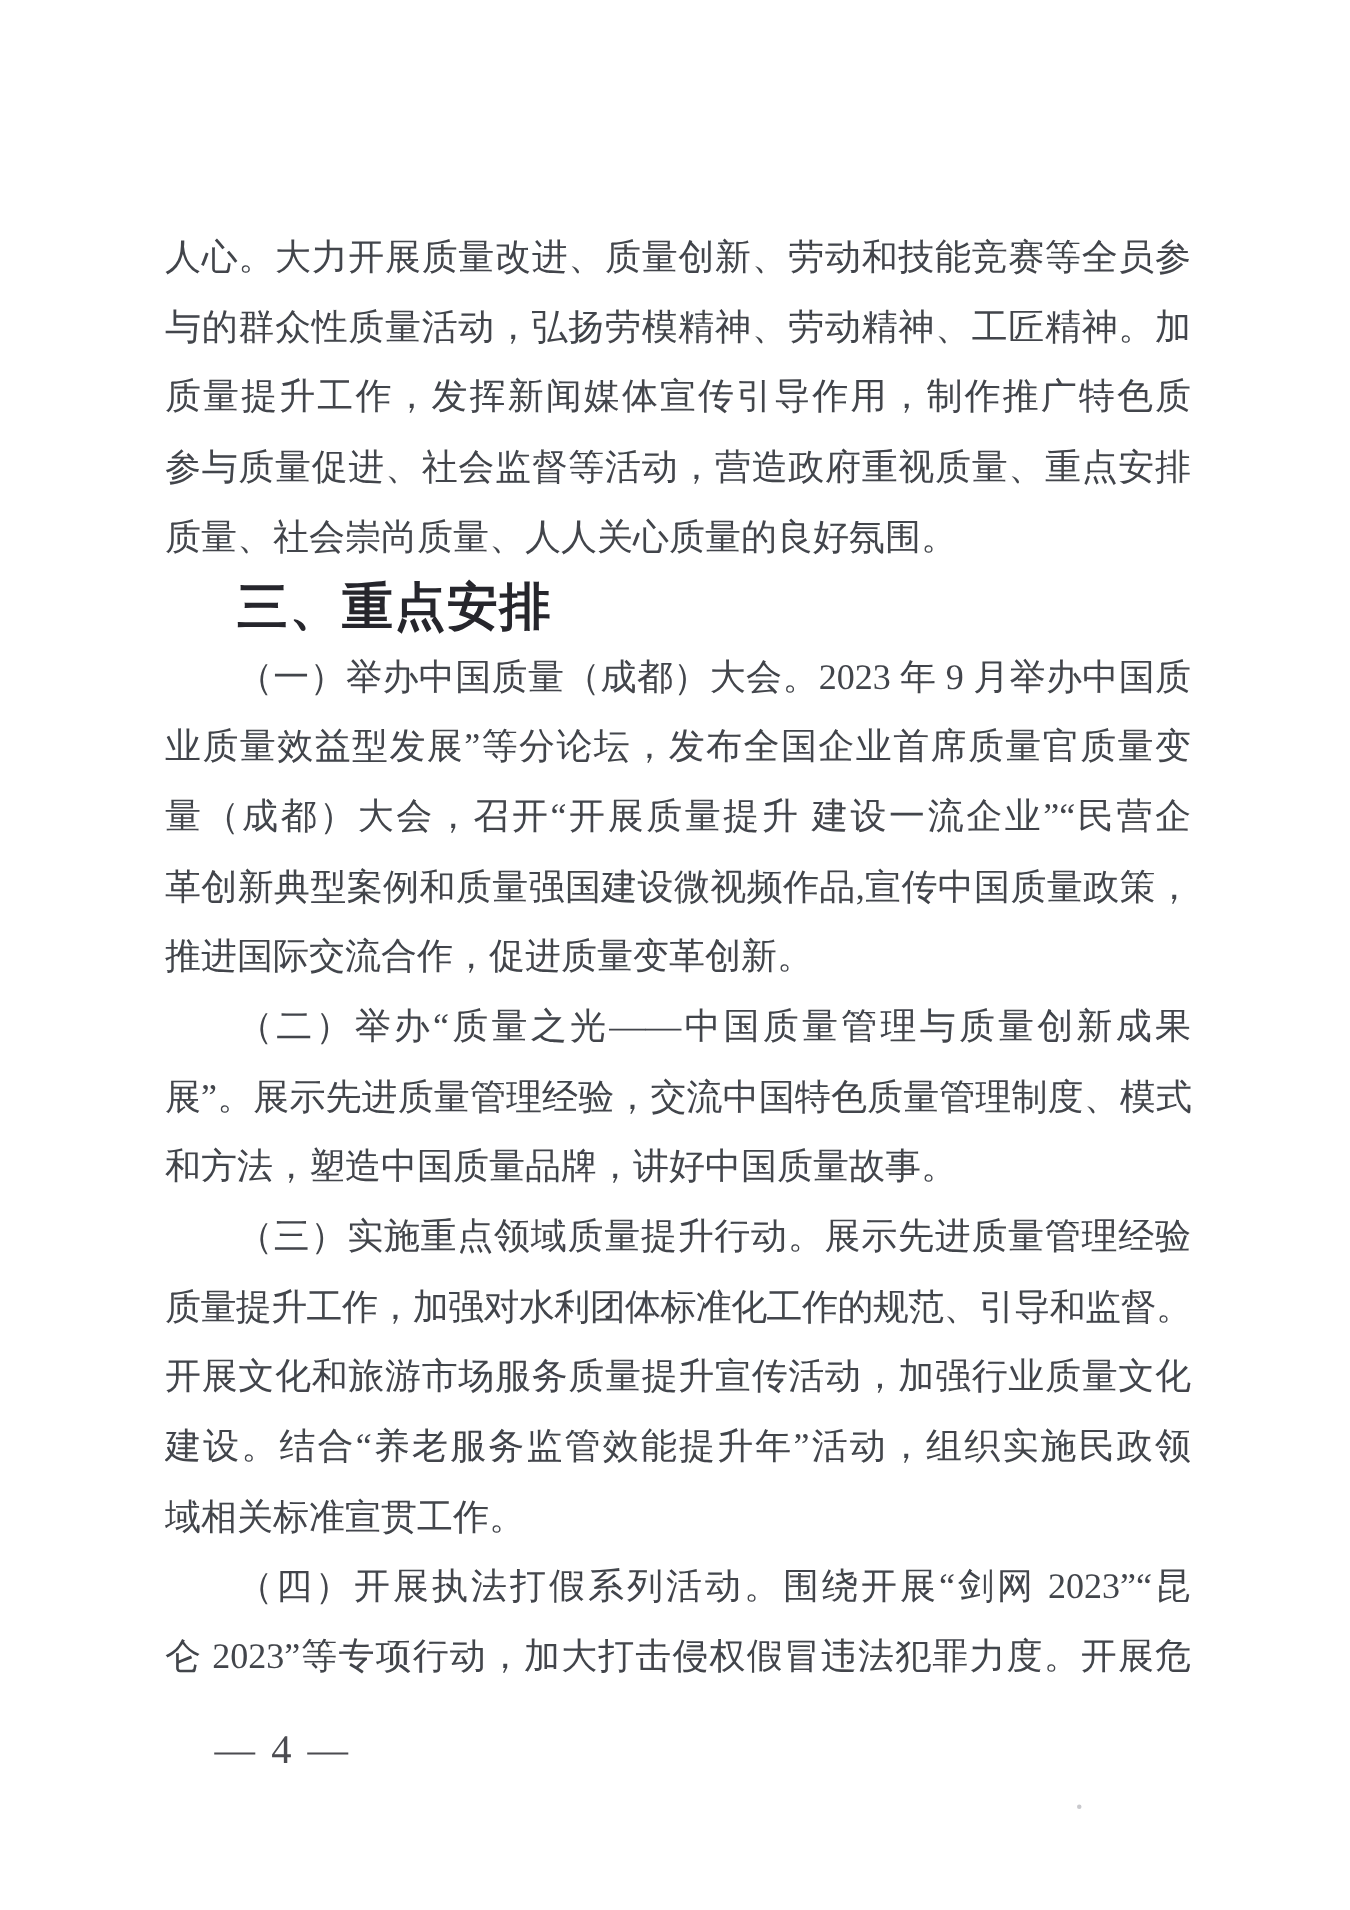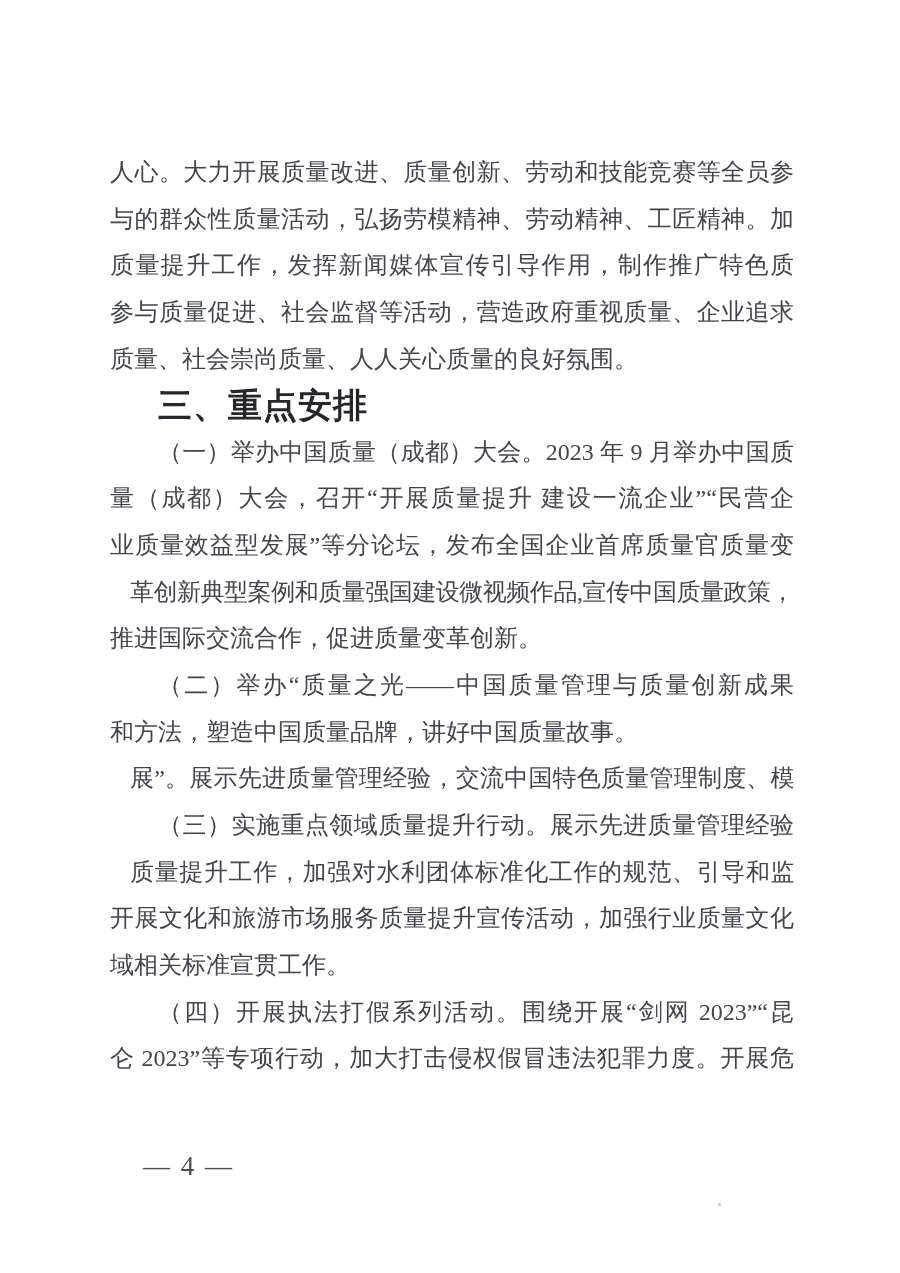--- a/index.html
+++ b/index.html
@@ -36,21 +36,20 @@
     white-space: normal;
   }
   .line.fill {
     text-align-last: justify;
   }
   .line.indent {
     text-indent: 48px;
   }
   .line.tight {
     letter-spacing: -0.6px;
-    margin-left: 20px;
   }
   .line.heading {
     font-family: "Liberation Sans", "DejaVu Sans", sans-serif;
     font-weight: 700;
     font-size: 34px;
     color: #26262c;
     letter-spacing: 1px;
   }
   .page-footer {
     position: absolute;
@@ -74,34 +73,35 @@
 </style>
 </head>
 <body>
 
 <div class="page">
 
   <div class="text-block">
     <div class="line fill">人心。大力开展质量改进、质量创新、劳动和技能竞赛等全员参</div>
     <div class="line fill">与的群众性质量活动，弘扬劳模精神、劳动精神、工匠精神。加</div>
     <div class="line fill">质量提升工作，发挥新闻媒体宣传引导作用，制作推广特色质</div>
-    <div class="line fill">参与质量促进、社会监督等活动，营造政府重视质量、企业追求</div>
+    <div class="line fill">参与质量促进、社会监督等活动，营造政府重视质量、重点安排</div>
     <div class="line">质量、社会崇尚质量、人人关心质量的良好氛围。</div>
     <div class="line heading indent">三、重点安排</div>
     <div class="line fill indent">（一）举办中国质量（成都）大会。2023 年 9 月举办中国质</div>
+    <div class="line fill">业质量效益型发展”等分论坛，发布全国企业首席质量官质量变</div>
     <div class="line fill">量（成都）大会，召开“开展质量提升 建设一流企业”“民营企</div>
-    <div class="line fill">业质量效益型发展”等分论坛，发布全国企业首席质量官质量变</div>
     <div class="line fill tight">革创新典型案例和质量强国建设微视频作品,宣传中国质量政策，</div>
     <div class="line">推进国际交流合作，促进质量变革创新。</div>
     <div class="line fill indent">（二）举办“质量之光——中国质量管理与质量创新成果</div>
+    <div class="line fill tight">展”。展示先进质量管理经验，交流中国特色质量管理制度、模式</div>
     <div class="line">和方法，塑造中国质量品牌，讲好中国质量故事。</div>
-    <div class="line fill tight">展”。展示先进质量管理经验，交流中国特色质量管理制度、模式</div>
     <div class="line fill indent">（三）实施重点领域质量提升行动。展示先进质量管理经验</div>
     <div class="line fill tight">质量提升工作，加强对水利团体标准化工作的规范、引导和监督。</div>
     <div class="line fill">开展文化和旅游市场服务质量提升宣传活动，加强行业质量文化</div>
+    <div class="line fill">建设。结合“养老服务监管效能提升年”活动，组织实施民政领</div>
     <div class="line">域相关标准宣贯工作。</div>
     <div class="line fill indent">（四）开展执法打假系列活动。围绕开展“剑网 2023”“昆</div>
     <div class="line fill">仑 2023”等专项行动，加大打击侵权假冒违法犯罪力度。开展危</div>
   </div>
 
   <div class="page-footer">— 4 —</div>
 
   <div class="scan-speck"></div>
 
 </div>

